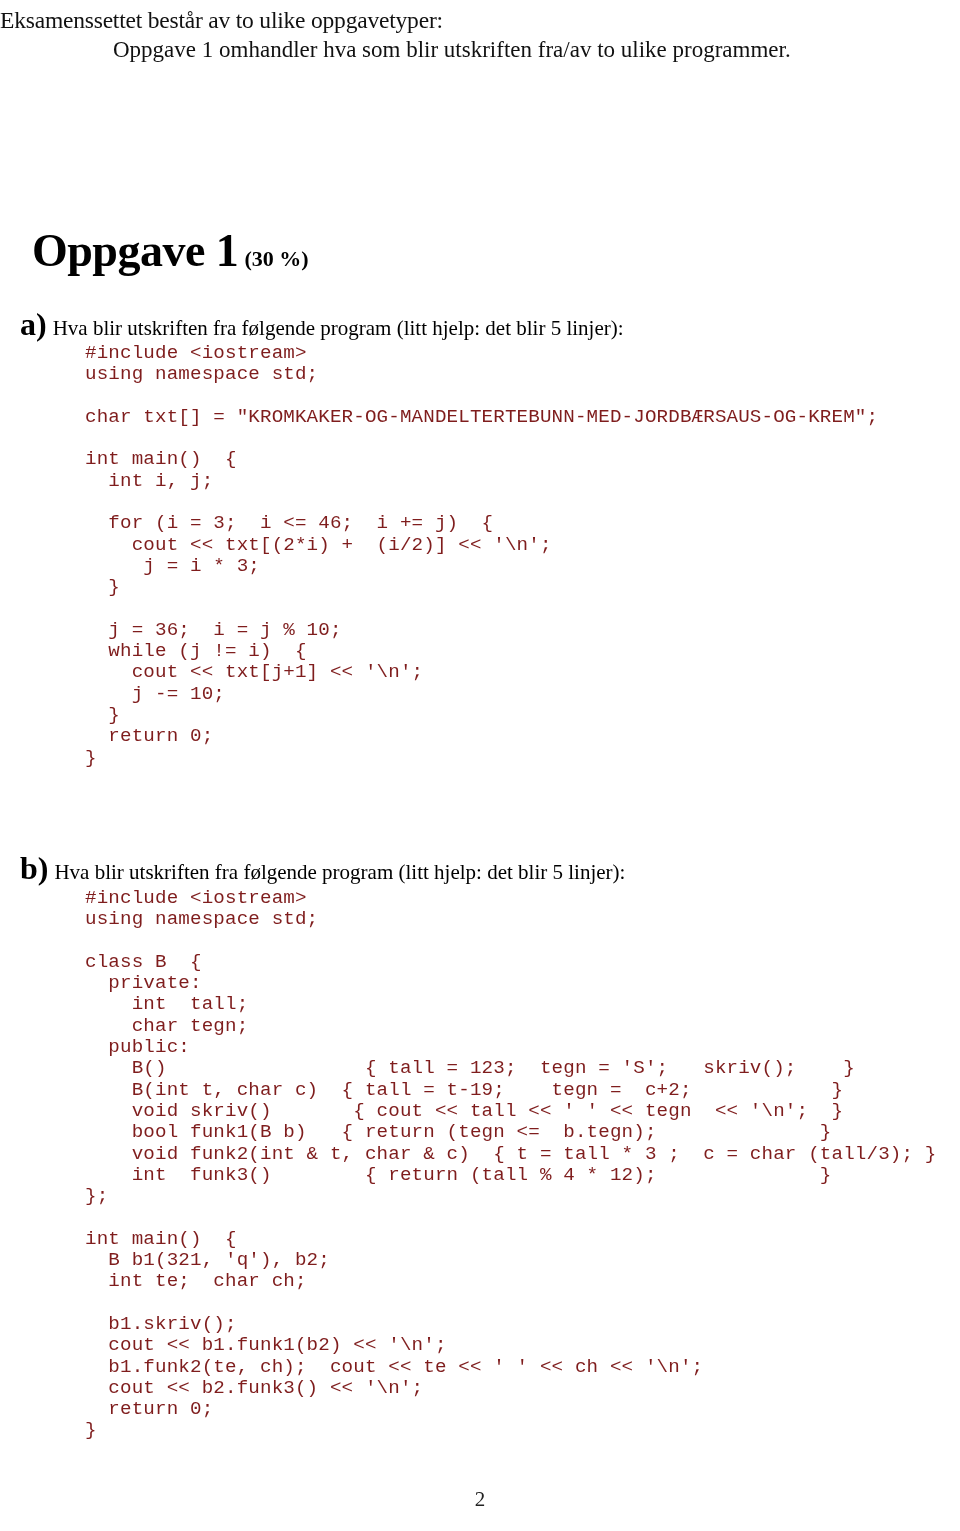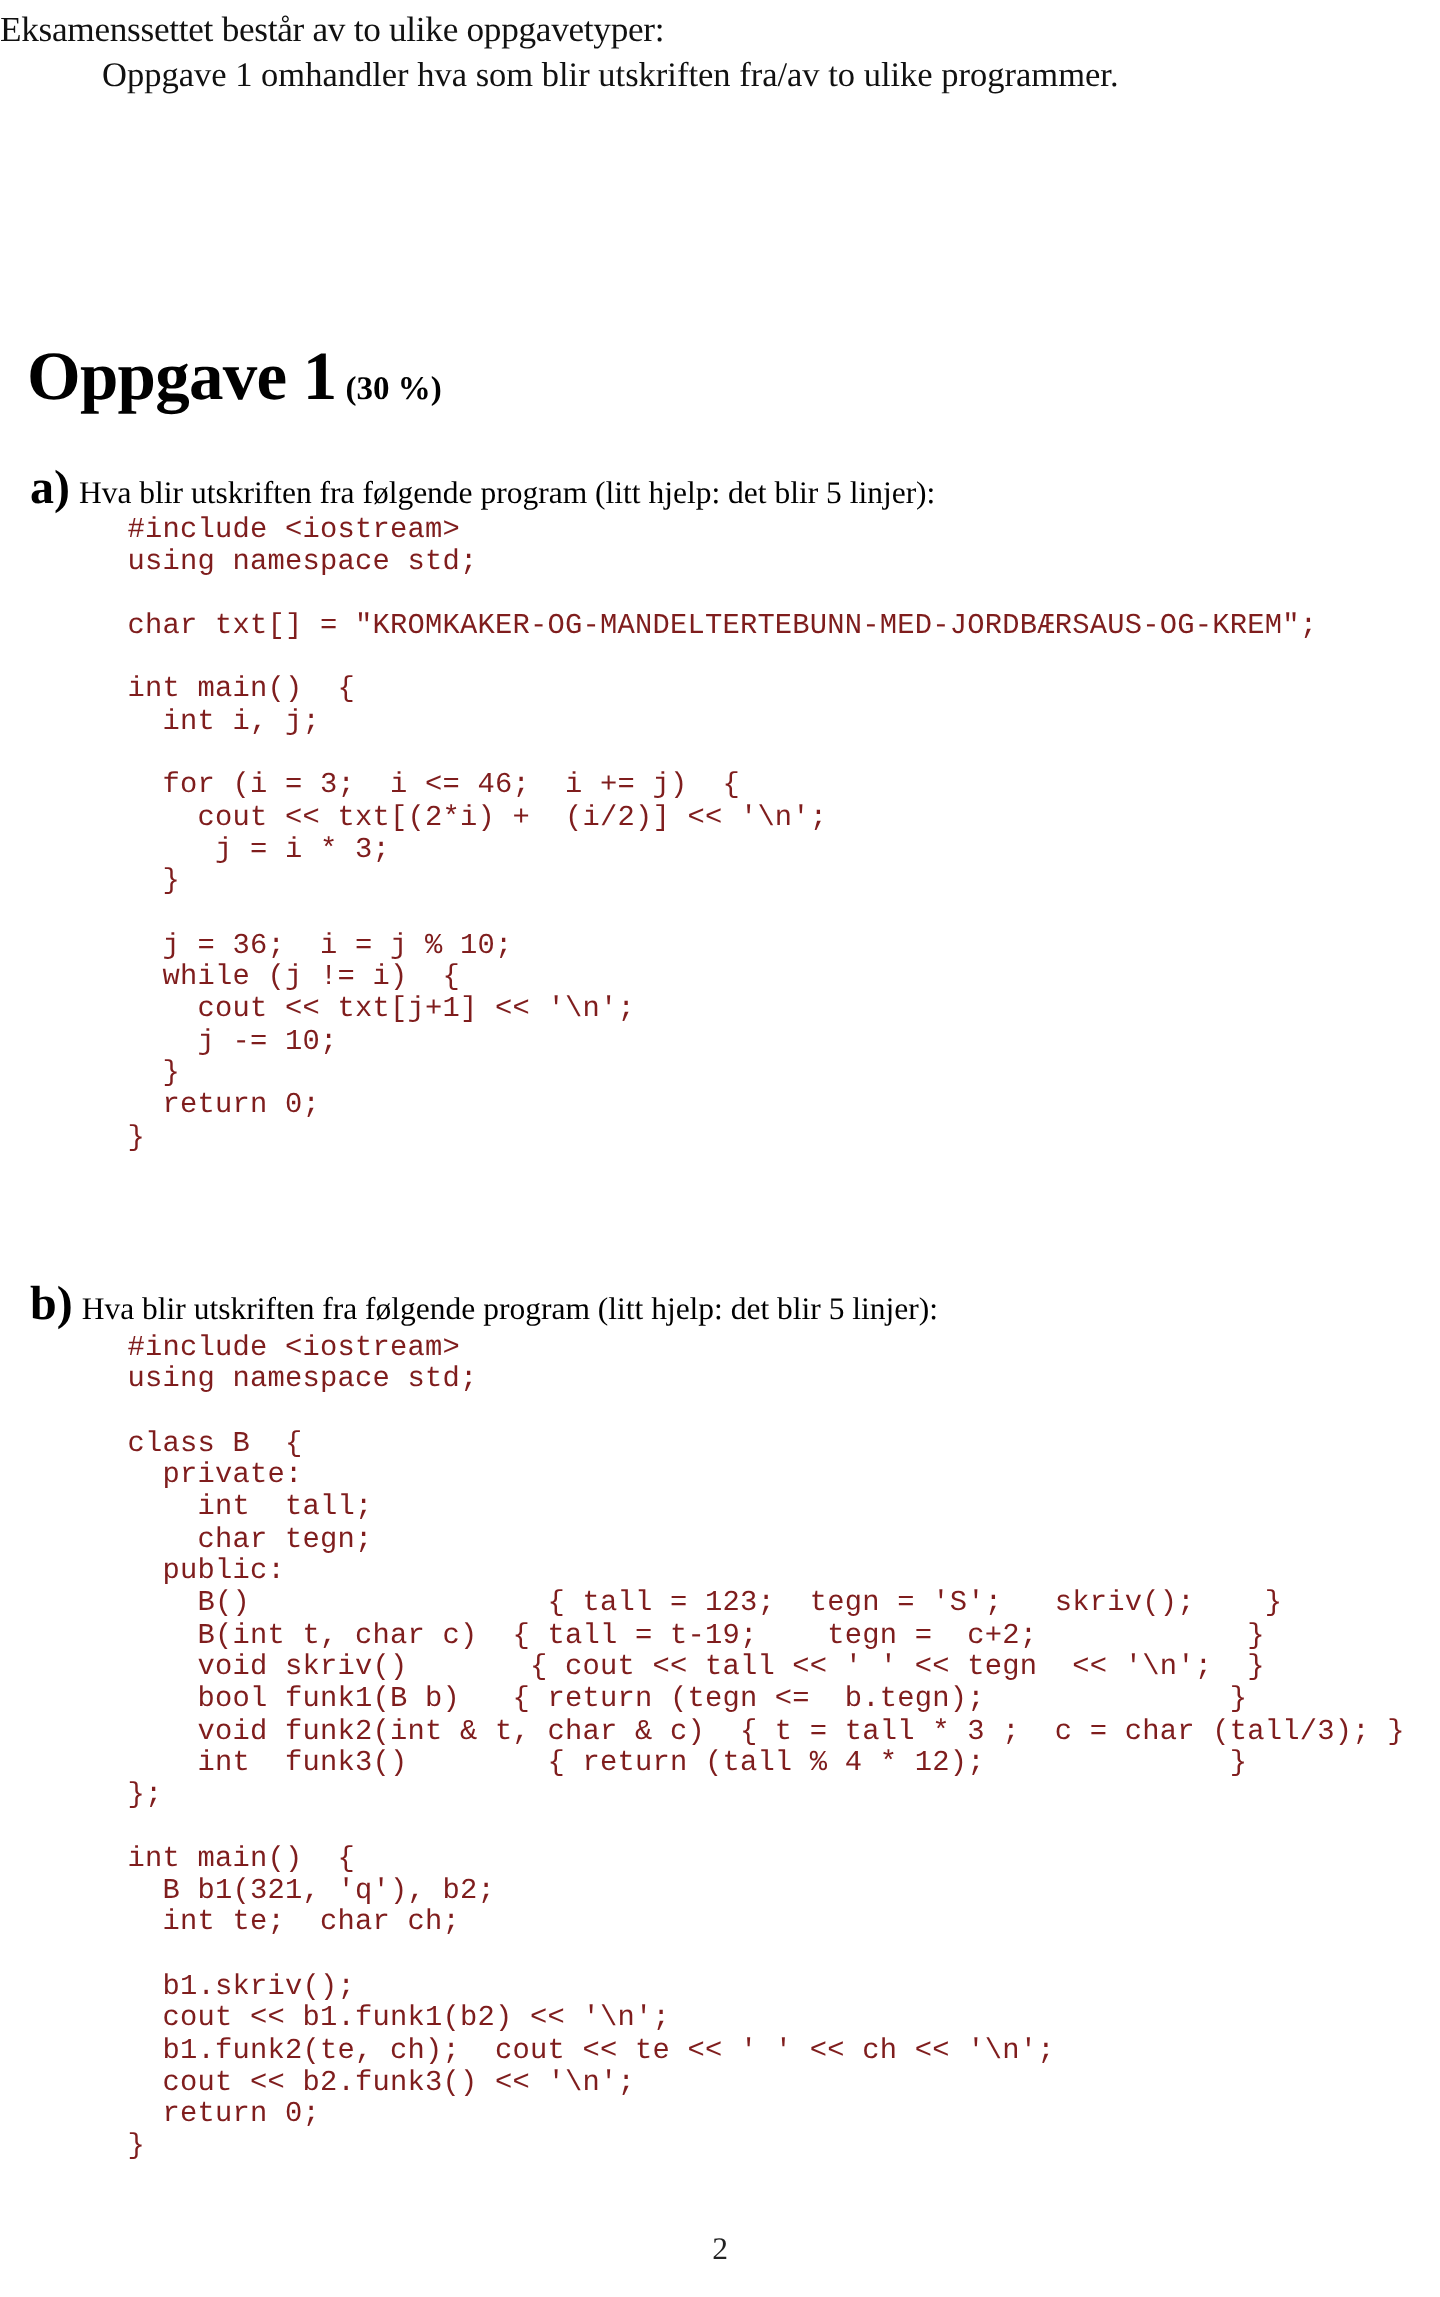--- a/index.html
+++ b/index.html
@@ -37,33 +37,34 @@
     white-space: pre;
     color: #111111;
   }
   .intro-line.bold {
     font-weight: normal;
     font-size: 23.5px;
     letter-spacing: -0.2px;
   }
   .intro-line.indent {
     padding-left: 68px;
+    margin-left: 45px;
   }
   .intro-line.nb {
     padding-left: 0;
   }
   .intro-line .nb-tag {
     font-weight: bold;
     letter-spacing: -0.2px;
   }
 
   
   .oppgave-heading {
     position: absolute;
-    left: 2px;
+    left: 16px;
     top: 206px;
     white-space: pre;
   }
   .oppgave-heading .big {
     font-family: "Liberation Serif", serif;
     font-weight: bold;
     font-size: 46px;
     letter-spacing: -0.5px;
   }
   .oppgave-heading .pct {

